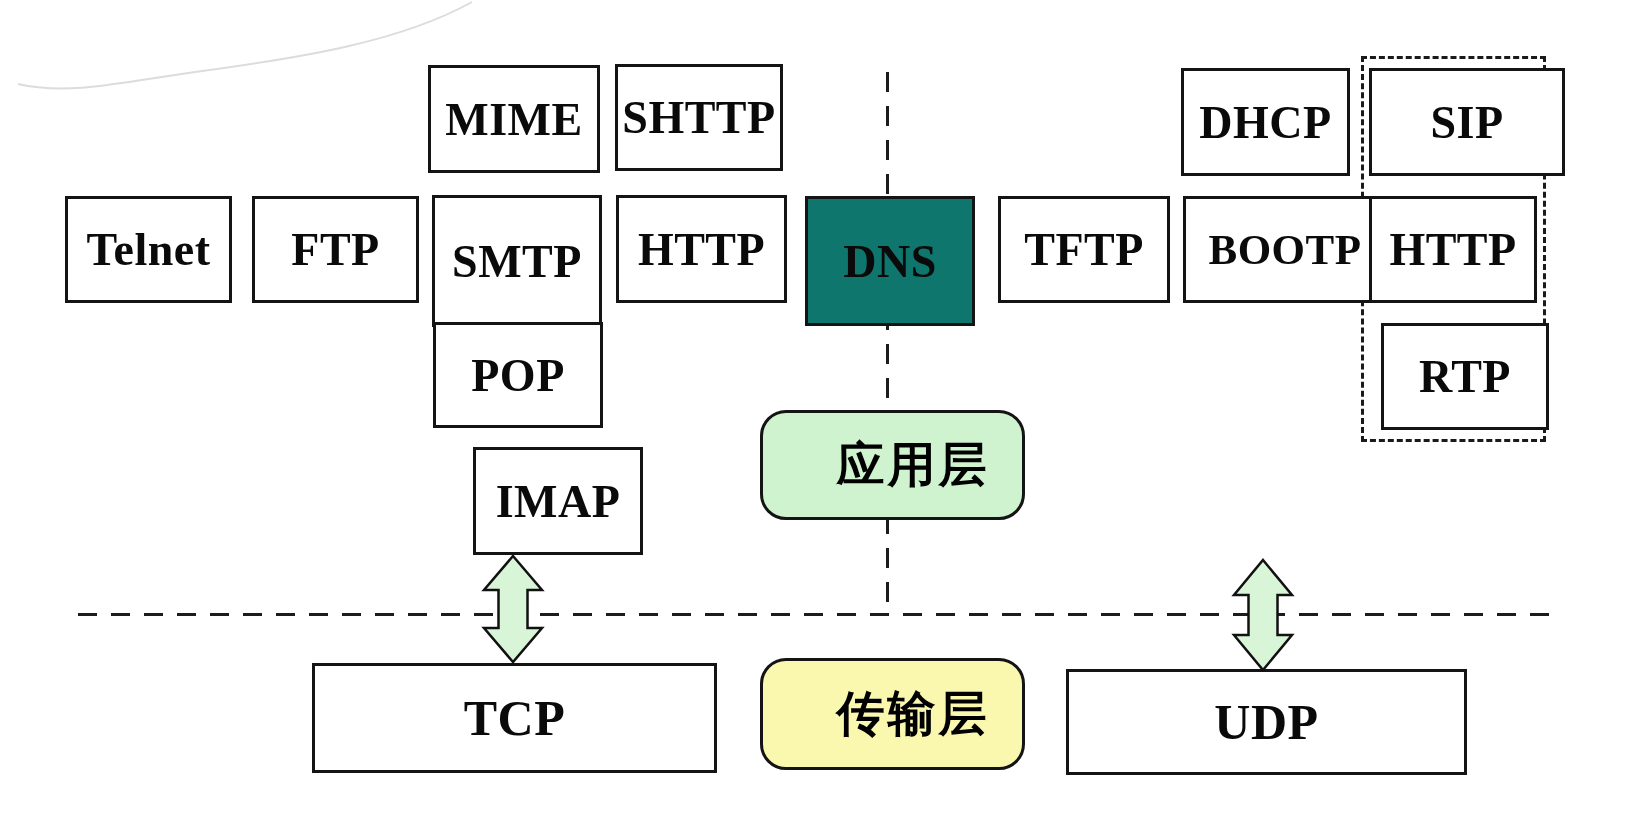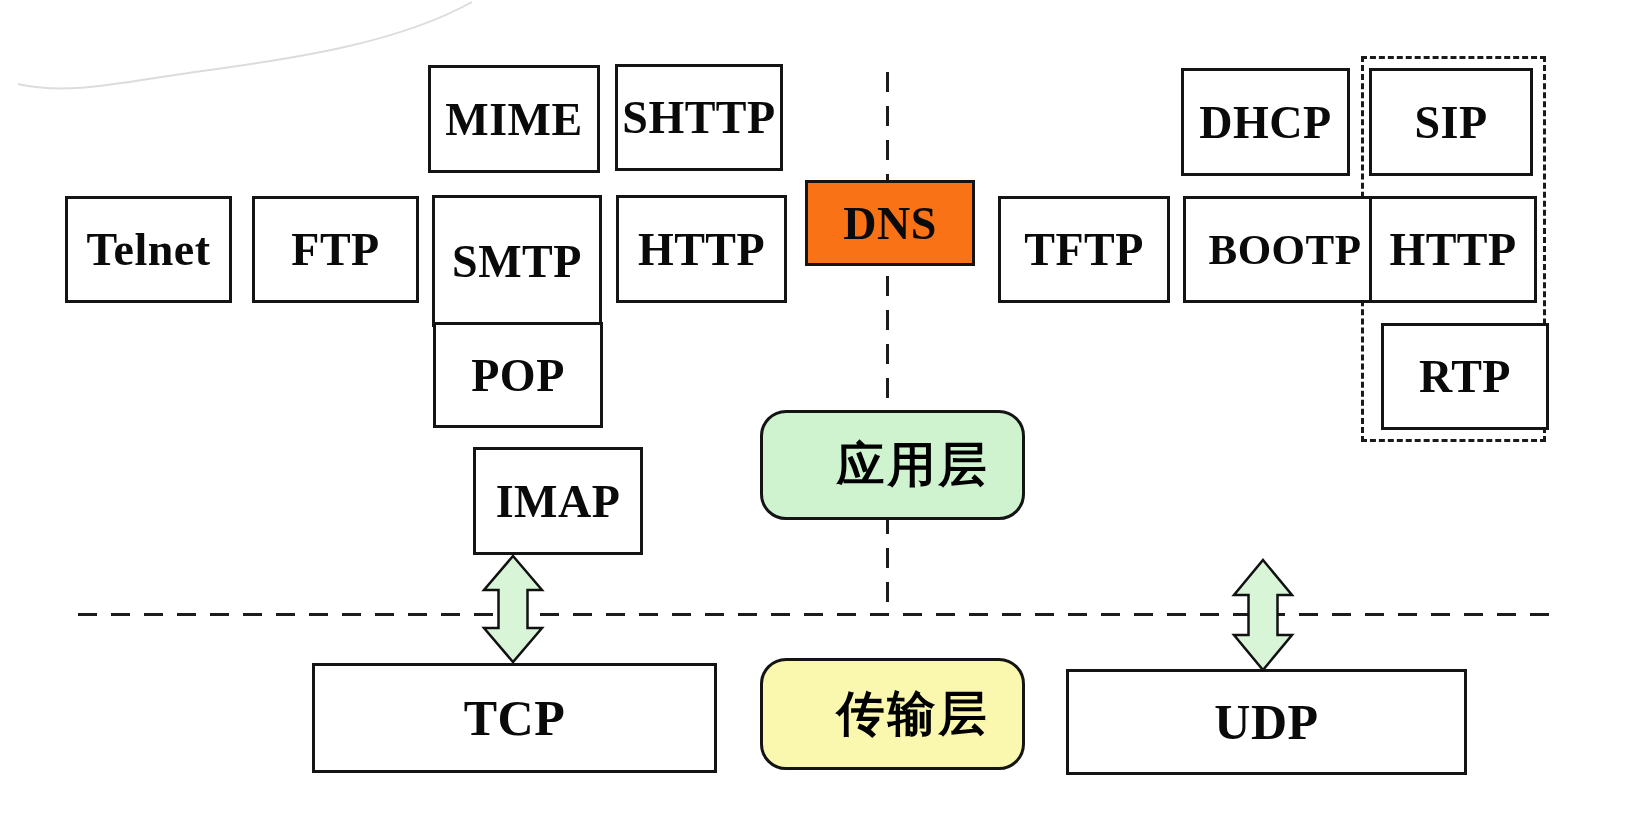--- a/index.html
+++ b/index.html
@@ -75,27 +75,27 @@
   </svg>
 
   <div class="vline"></div>
   <div class="hline"></div>
 
   <div class="group"></div>
 
   <div class="pbox" style="left:428px;top:65px;width:172px;height:108px;">MIME</div>
   <div class="pbox" style="left:615px;top:64px;width:168px;height:107px;">SHTTP</div>
   <div class="pbox" style="left:1181px;top:68px;width:169px;height:108px;">DHCP</div>
-  <div class="pbox" style="left:1369px;top:68px;width:164px;height:108px;">SIP</div>
+  <div class="pbox" style="left:1369px;top:68px;width:196px;height:108px;">SIP</div>
 
   <div class="pbox" style="left:65px;top:196px;width:167px;height:107px;">Telnet</div>
   <div class="pbox" style="left:252px;top:196px;width:167px;height:107px;">FTP</div>
   <div class="pbox" style="left:432px;top:195px;width:170px;height:132px;">SMTP</div>
   <div class="pbox" style="left:616px;top:195px;width:171px;height:108px;">HTTP</div>
-  <div class="pbox" style="left: 805px; top: 180px; width: 170px; height: 86px; background: #f97316;">DNS</div>
+  <div class="pbox" style="left: 805px; top: 196px; width: 170px; height: 130px; background: #0f766e;">DNS</div>
   <div class="pbox" style="left:998px;top:196px;width:172px;height:107px;">TFTP</div>
   <div class="pbox small-font" style="left:1183px;top:196px;width:204px;height:107px;">BOOTP</div>
   <div class="pbox" style="left:1369px;top:196px;width:168px;height:107px;">HTTP</div>
 
   <div class="pbox" style="left:433px;top:322px;width:170px;height:106px;">POP</div>
   <div class="pbox" style="left:433px;top:447px;width:170px;height:108px;margin-left:40px;">IMAP</div>
   <div class="pbox" style="left:1369px;top:323px;width:168px;height:107px;margin-left:12px;">RTP</div>
 
   <div class="layer-label" id="app-label" style="background: rgb(207, 243, 207);">应用层</div>
   <div class="layer-label" id="trans-label" style="background: rgb(250, 248, 174);">传输层</div>

